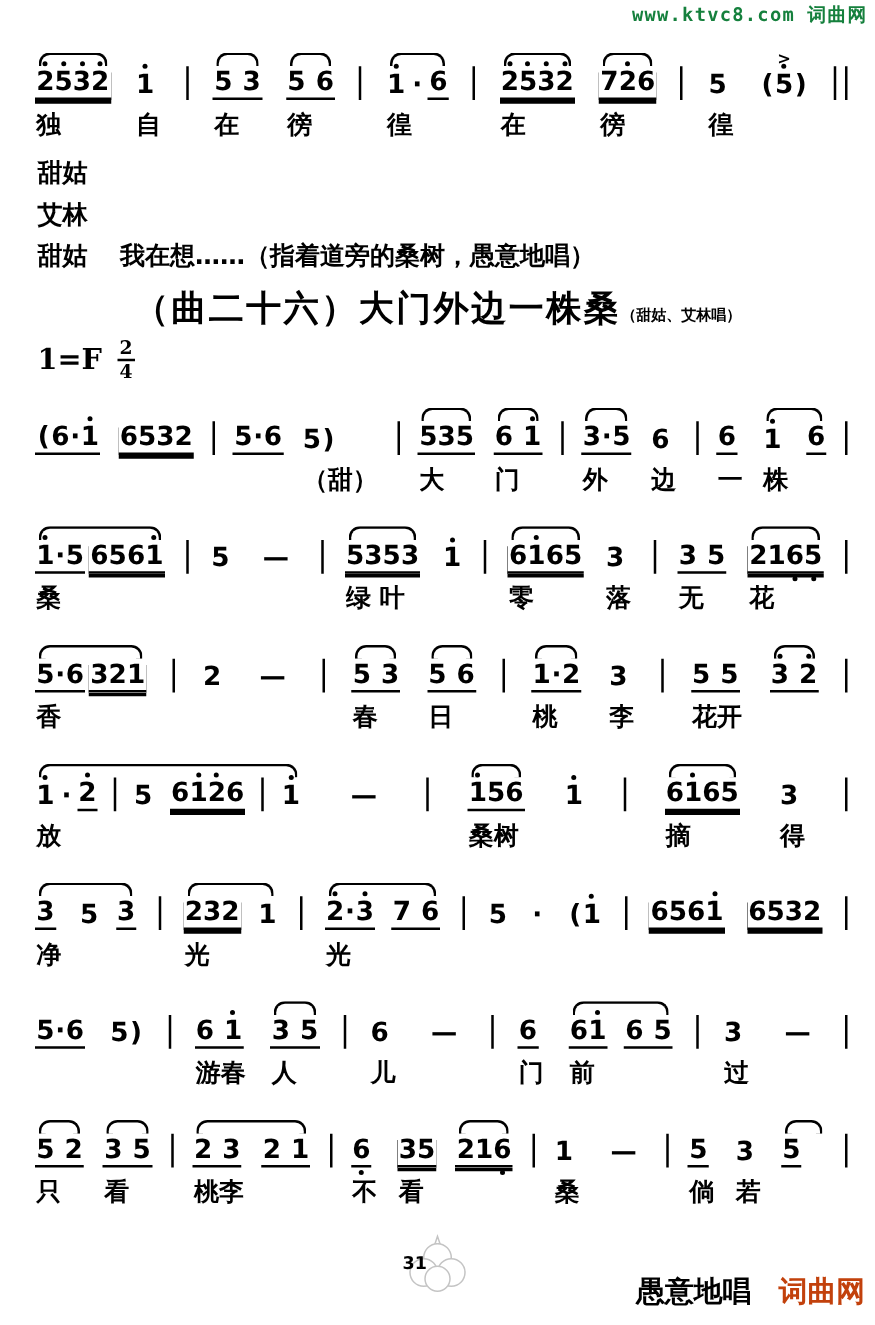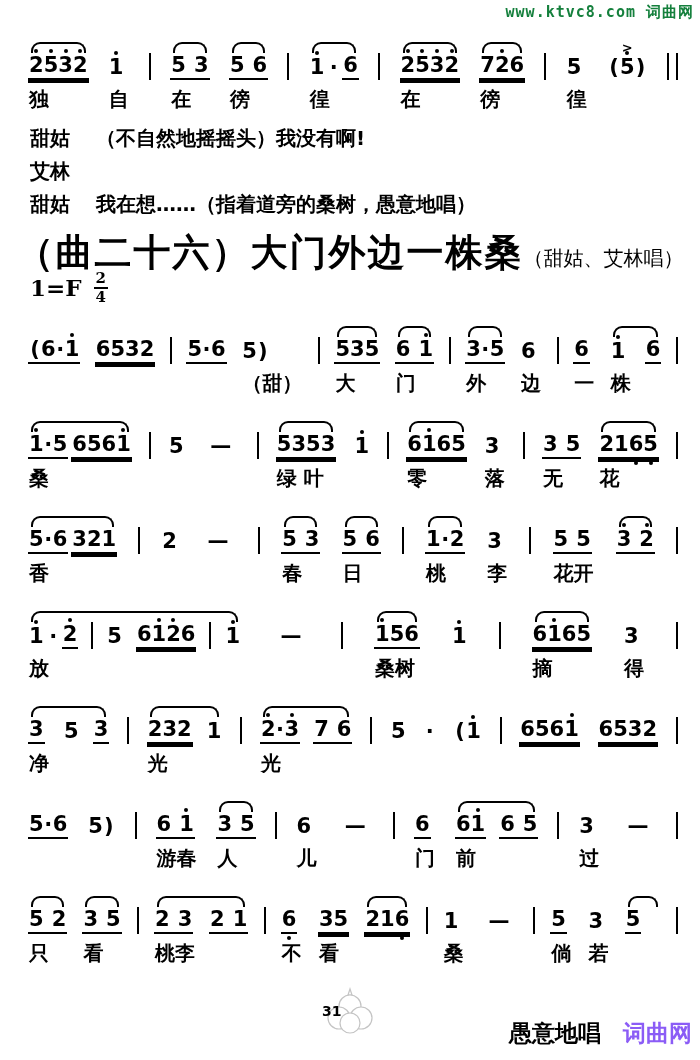--- a/index.html
+++ b/index.html
@@ -37,22 +37,22 @@
   .bar{width:2px;height:27px;background:#000;}
   .sys>.bar{margin-top:15px;}
   .bar.dbl{width:7px;background:none;border-left:2px solid #000;border-right:2px solid #000;}
   .accent-mark{font-size:13px;font-weight:bold;line-height:1;transform:translateY(1px);}
   
   .dialogue{position:absolute;left:30px;top:126px;}
   .dlg-row{display:flex;margin-bottom:9px;font-size:20px;font-weight:bold;line-height:1.2;align-items:flex-end;}
   .dlg-speaker{width:66px;flex:none;}
   
   .songtitle{position:absolute;top:228px;left:0;width:100%;text-align:center;white-space:nowrap;}
-  .songtitle .main{font-size:37px;font-weight:bold;font-family:Liberation Serif, serif;letter-spacing:2px;text-align:right;}
-  .songtitle .sub{font-size:20px;font-weight:normal;font-family:"DejaVu Serif",serif;}
+  .songtitle .main{font-size:28px;font-weight:bold;font-family:Liberation Serif, serif;letter-spacing:2px;text-align:right;}
+  .songtitle .sub{font-size:12px;font-weight:bold;font-family:"DejaVu Serif",serif;}
   
   .keyline{position:absolute;left:30px;top:270px;display:flex;align-items:center;font-weight:bold;text-align:right;}
   .tonality{font-size:23px;font-family:"DejaVu Serif",serif;}
   .frac{display:inline-flex;flex-direction:column;align-items:center;margin-left:12px;
     font-size:15px;line-height:1.1;font-family:"DejaVu Serif",serif;}
   .frac .den{border-top:2px solid #000;padding:0 2px;}
   .frac .num{padding:0 2px;}
   
   .pagenum-wrap{position:absolute;top:985px;left:322px;width:56px;height:56px;}
   .pagenum-wrap svg{position:absolute;top:0;left:0;}
@@ -1163,21 +1163,20 @@
           </div>
         </div>
       </div>
       <div class="bar"></div>
     </div>
   </div>
 
 <div class="dialogue">
   <div class="dlg-row">
     <span class="dlg-speaker">甜姑</span>
-    <span class="dlg-text">（不自然地摇摇头）我没有啊!</span>
   </div>
   <div class="dlg-row">
     <span class="dlg-speaker">艾林</span>
   </div>
   <div class="dlg-row">
     <span class="dlg-speaker">甜姑</span>
     <span class="dlg-text">我在想……（指着道旁的桑树，愚意地唱）</span>
   </div>
 </div>
 
@@ -1200,14 +1199,14 @@
       <circle cx="28" cy="21" r="11"></circle>
       <circle cx="17" cy="33" r="11"></circle>
       <circle cx="39" cy="33" r="11"></circle>
       <circle cx="28" cy="38" r="10"></circle>
     </g>
   </svg>
   <div class="pagenum">31</div>
 </div>
 
 <div class="footer">
-  <span>愚意地唱</span><span class="brand" style="color: #8b5cf6;">词曲网</span>
+  <span>愚意地唱</span><span class="brand" style="color: #c2410c;">词曲网</span>
 </div>
 
 </body></html>

